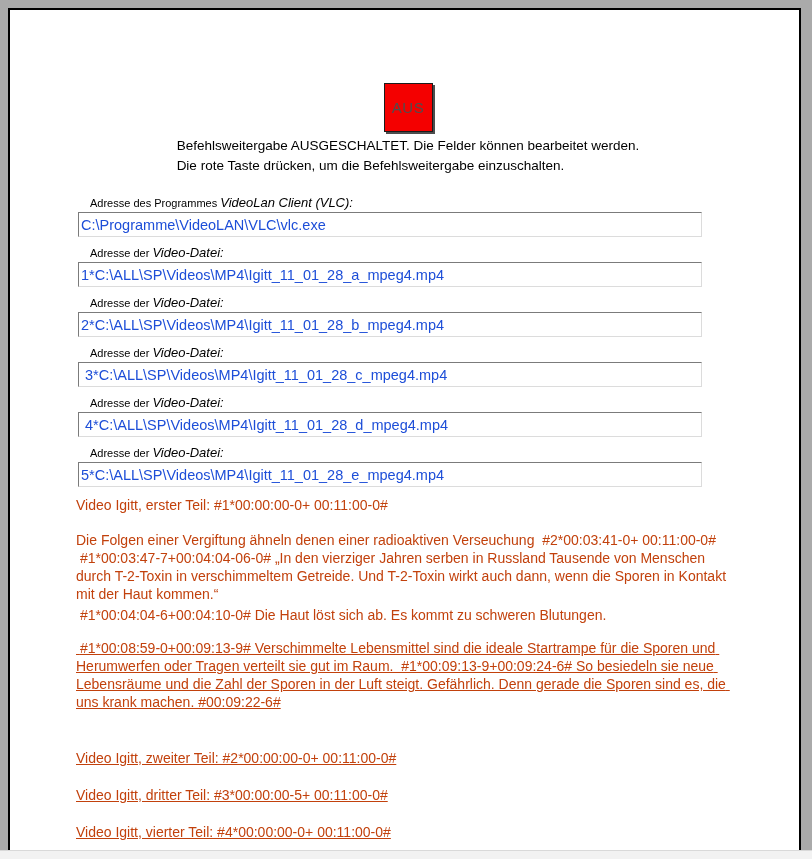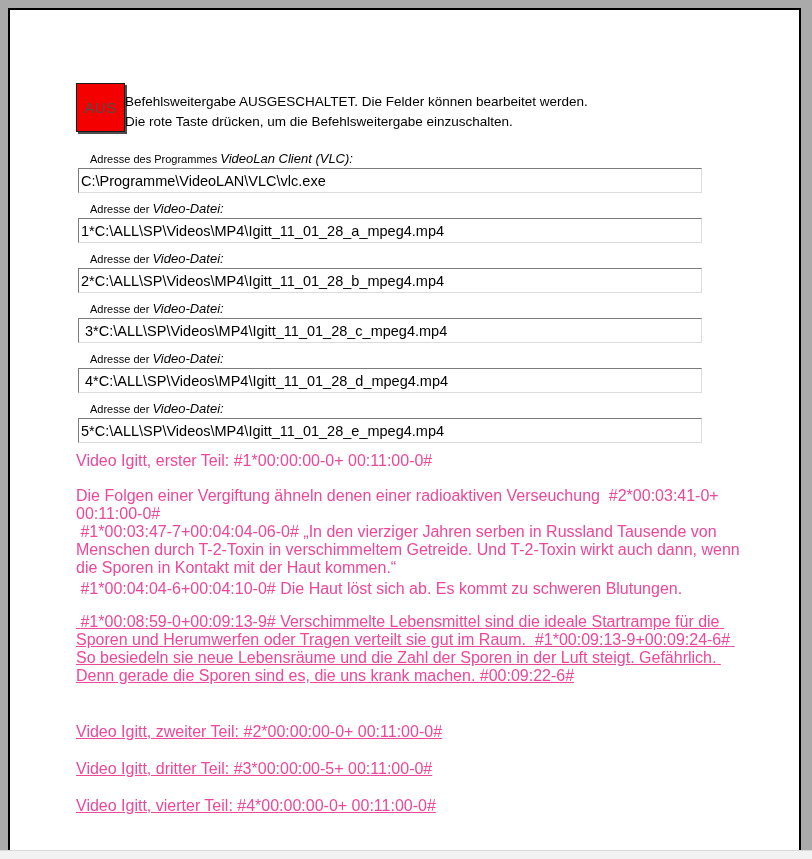--- a/index.html
+++ b/index.html
@@ -31,21 +31,22 @@
     border-top: 1px solid #d9d9d9;
   }
   .content {
     position: absolute;
     left: 66px;
     top: 73px;
     width: 664px;
   }
   .banner {
     display: flex;
-    align-items: flex-end;
+    align-items: center;
+    flex-direction: column;
   }
   .aus-btn {
     width: 49px;
     height: 49px;
     box-sizing: border-box;
     background: #f40000;
     border: 1px solid #1b1b1b;
     box-shadow: 2px 2px 0 #4d4d4d;
     color: #4e4e4e;
     font-size: 15px;
@@ -85,30 +86,30 @@
     display: block;
     margin-left: 2px;
     width: 624px;
     height: 25px;
     box-sizing: border-box;
     border: 1px solid;
     border-color: #7b7b7b #dcdcdc #dcdcdc #7b7b7b;
     background: #ffffff;
     font-family: "Liberation Sans", sans-serif;
     font-size: 14.5px;
-    color: #000000;
+    color: #1d4ed8;
     padding: 1px 2px;
     outline: none;
   }
   .paragraphs {
     margin-top: 9px;
     width: 664px;
-    font-size: 16px;
+    font-size: 14px;
     line-height: 18px;
-    color: #ec4899;
+    color: #c2410c;
   }
   .para {
     margin: 0;
     white-space: pre-wrap;
   }
   .mb-blank  { margin-bottom: 17px; }
   .mb-none   { margin-bottom: 0; }
   .mb-small  { margin-bottom: 3px; }
   .mb-med    { margin-bottom: 15px; }
   .mb-big    { margin-bottom: 38px; text-decoration: underline; }

